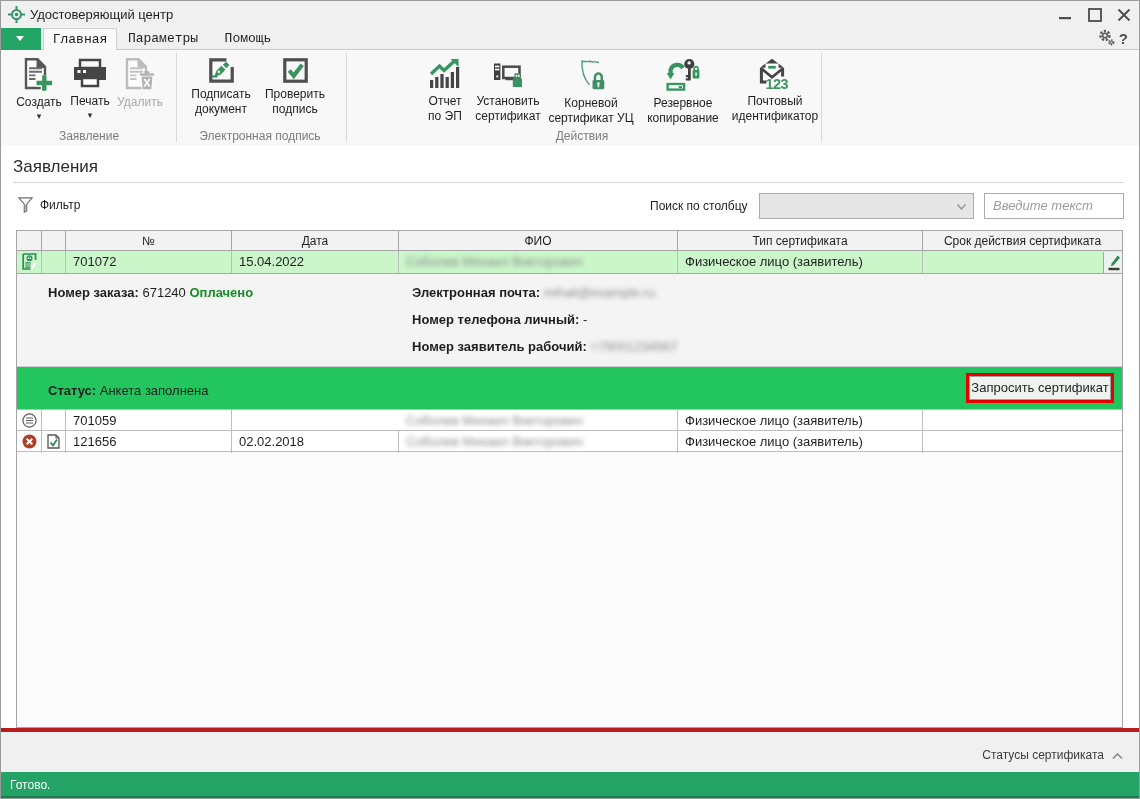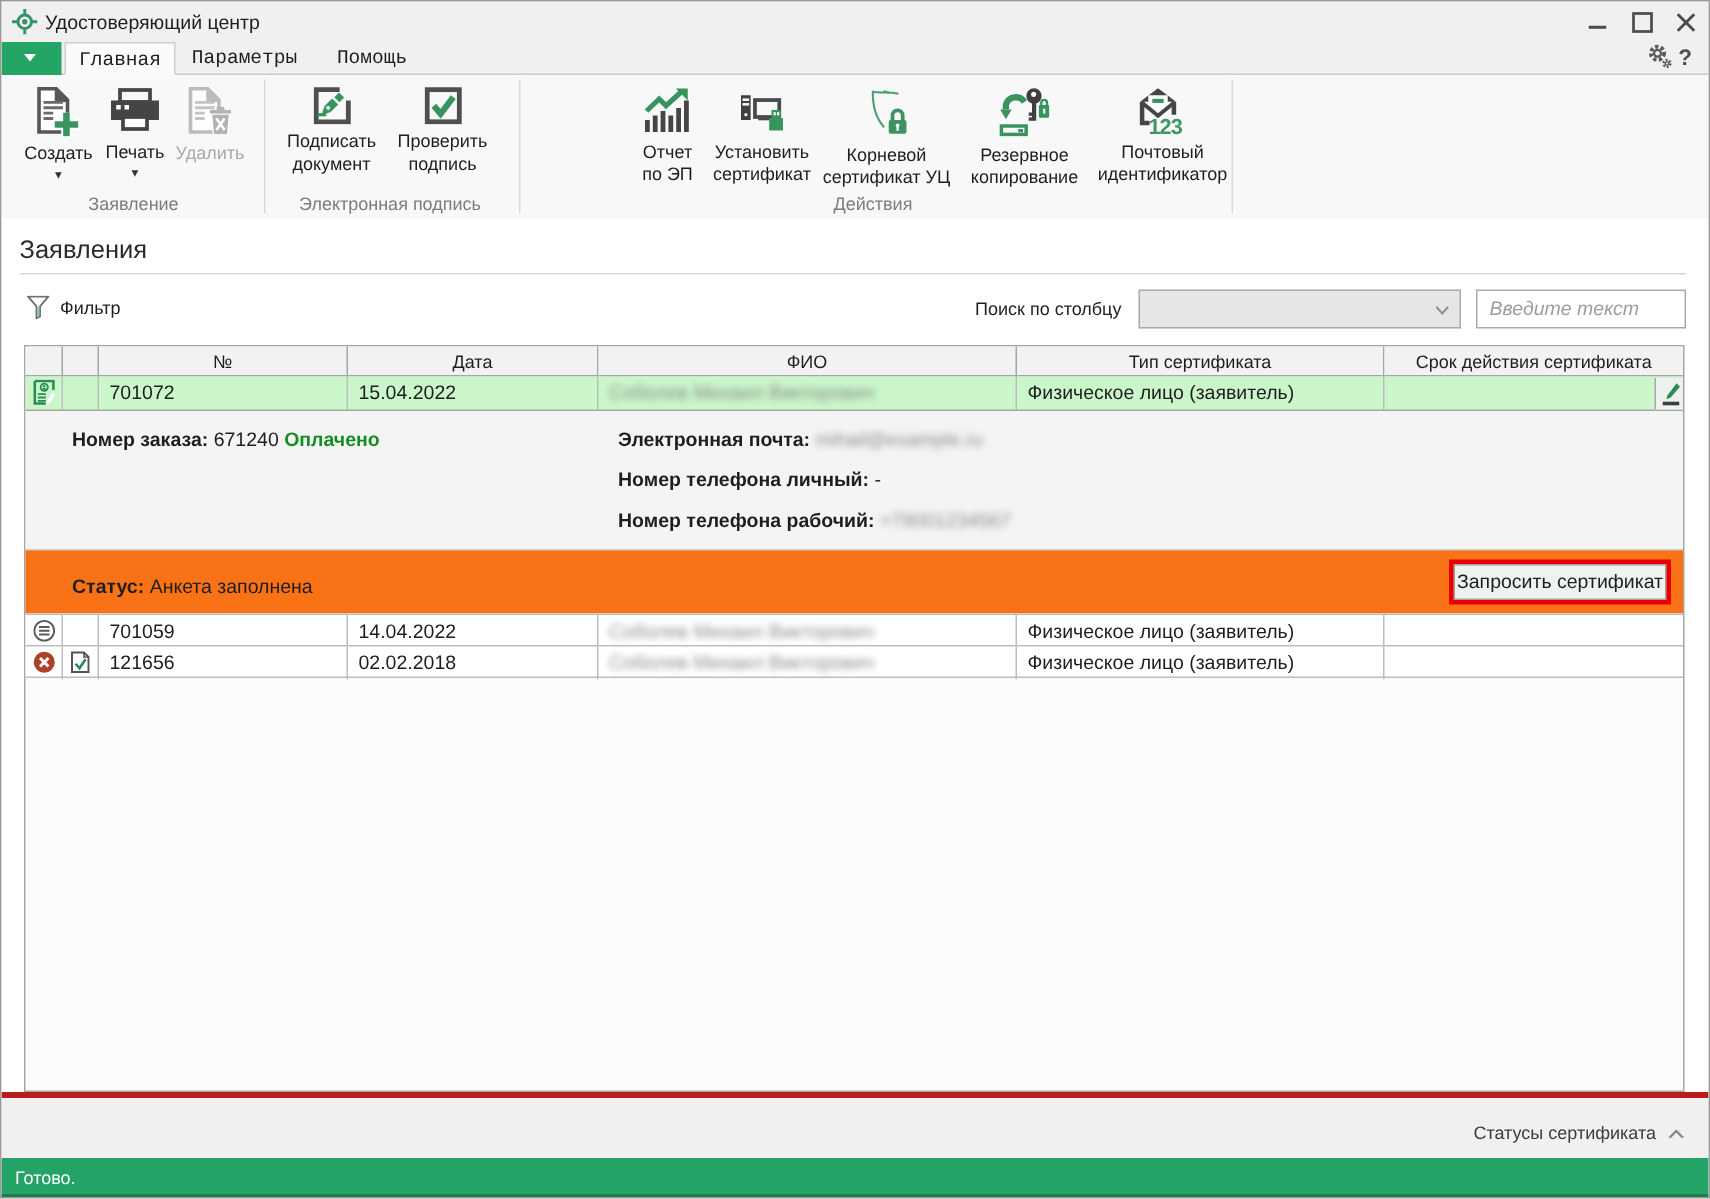--- a/index.html
+++ b/index.html
@@ -280,37 +280,36 @@
           <path d="M10.7 1.5 L13 3.8 L6.6 11.2 L4 12.2 L4.6 9.6z" fill="#2e8a57"></path>
           <rect x="1.5" y="13.8" width="11" height="2.4" fill="#3c3c3c"></rect>
         </svg>
       </div>
     </div>
 
     <div class="abs" style="left:0;top:43px;width:1105px;height:92px;background:#f4f4f4;font-size:13px;color:#1e1e1e">
       <div class="abs" style="left:31px;top:11px"><b>Номер заказа:</b> 671240 <b style="color:#178c25">Оплачено</b></div>
       <div class="abs" style="left:395px;top:11px"><b>Электронная почта:</b> <span class="blur">mihail@example.ru</span></div>
       <div class="abs" style="left:395px;top:38px"><b>Номер телефона личный:</b> -</div>
-      <div class="abs" style="left:395px;top:65px"><b>Номер телефона рабочий:</b> <span class="blur">+79001234567</span></div>
-    </div>
-
-    <div class="abs" style="left:0;top:135px;width:1105px;height:43px;background:#f97316;border-top:1px solid #cfcfcf;font-size:13px;color:#1e1e1e;box-sizing:border-box">
+      <div class="abs" style="left:395px;top:65px"><b>Номер заявитель рабочий:</b> <span class="blur">+79001234567</span></div>
+    </div>
+
+    <div class="abs" style="left:0;top:135px;width:1105px;height:43px;background:#22c55e;border-top:1px solid #cfcfcf;font-size:13px;color:#1e1e1e;box-sizing:border-box">
       <div class="abs" style="left:31px;top:16px"><b>Статус:</b> Анкета заполнена</div>
       <div class="abs" style="left:952px;top:9px;width:142px;height:24px;background:#eef3f0;border:1px solid #a0a0a0;text-align:center;line-height:22px;font-size:13px">Запросить сертификат</div>
       <div class="abs" style="left:949px;top:6px;width:148px;height:30px;border:3px solid #e80000;box-sizing:border-box"></div>
     </div>
 
     <div class="row" style="top:178px;height:22px;background:#ffffff;border-top:1px solid #bdbdbd;box-sizing:border-box">
       <div class="cell" style="left:0;width:25px;padding-left:0"><svg style="margin:3px 0 0 5px" width="15" height="15" viewBox="0 0 15 15">
         <circle cx="7.5" cy="7.5" r="6.6" fill="none" stroke="#5a5a5a" stroke-width="1.2"></circle>
         <path d="M4 5h7M4 7.5h7M4 10h7" stroke="#5a5a5a" stroke-width="1.2"></path>
       </svg></div>
       <div class="cell" style="left:25px;width:24px"></div>
       <div class="cell" style="left:49px;width:166px">701059</div>
-      <div class="cell" style="left:215px;width:167px">14.04.2022</div>
       <div class="cell" style="left:382px;width:279px"><span class="blur">Соболев Михаил Викторович</span></div>
       <div class="cell" style="left:661px;width:245px">Физическое лицо (заявитель)</div>
       <div class="cell" style="left:906px;width:199px;border-right:none"></div>
     </div>
 
     <div class="row" style="top:199px;height:22px;background:#ffffff;border-top:1px solid #bdbdbd;border-bottom:1px solid #bdbdbd;box-sizing:border-box">
       <div class="cell" style="left:0;width:25px;padding-left:0"><svg style="margin:3px 0 0 5px" width="15" height="15" viewBox="0 0 15 15">
         <circle cx="7.5" cy="7.5" r="7" fill="#ae3f28"></circle>
         <path d="M4.7 4.7 L10.3 10.3 M10.3 4.7 L4.7 10.3" stroke="#fff" stroke-width="2"></path>
       </svg></div>

